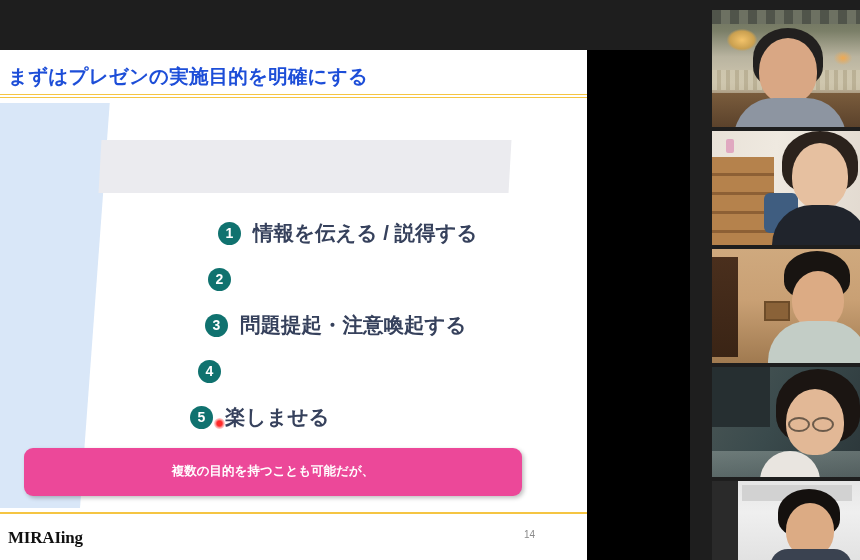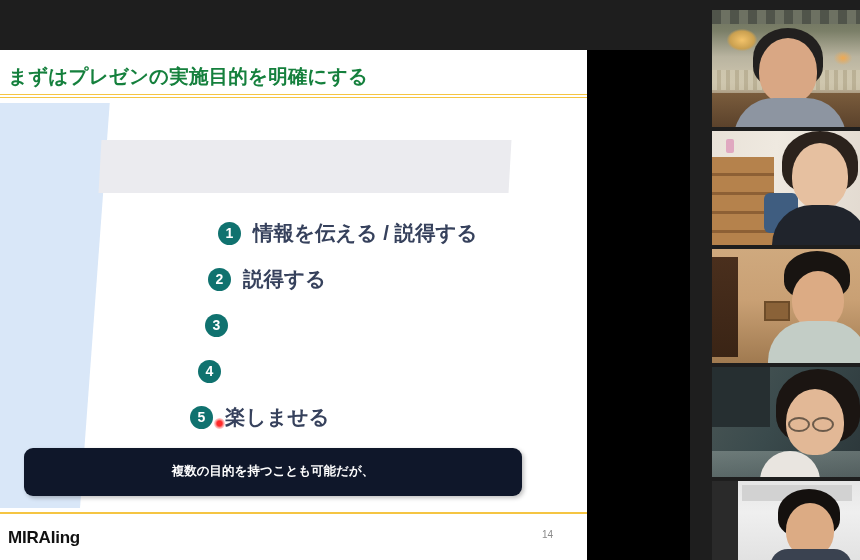--- a/index.html
+++ b/index.html
@@ -25,21 +25,21 @@
     background: #ffffff;
     overflow: hidden;
   }
 
   
   .slide-title {
     position: absolute; left: 8px; top: 62px - 50px;
     top: 13px;
     font-size: 19.5px;
     font-weight: 700;
-    color: #15803d;
+    color: #1d4ed8;
     letter-spacing: 0.2px;
     white-space: nowrap;
   }
   .title-rule {
     position: absolute; left: 0; top: 44px;
     width: 587px; height: 4px;
     border-top: 1.6px solid #f5c543;
     border-bottom: 1.6px solid #f5c543;
     background: #ffffff;
   }
@@ -47,23 +47,24 @@
   
   .footer-rule {
     position: absolute; left: 0; bottom: 46px;
     width: 587px; height: 2px;
     background: #f5c543;
   }
   .brand {
     position: absolute; left: 8px; bottom: 12px;
     font-size: 17px; font-weight: 700; color: #111111;
     letter-spacing: -0.2px;
+    font-family: Liberation Serif, serif;
   }
   .page-num {
-    position: absolute; right: 34px; bottom: 20px;
+    position: absolute; right: 52px; bottom: 20px;
     font-size: 10px; color: #8a8a8a;
   }
 
   
   .blue-band {
     position: absolute;
     left: -40px; top: 53px;
     width: 120px; height: 405px;
     background: #d9e7f8;
     transform: skewX(-4.2deg);
@@ -118,21 +119,21 @@
   .laser {
     position: absolute; left: 214px; top: 368px;
     width: 11px; height: 11px; border-radius: 50%;
     background: radial-gradient(circle, #ff2a2a 0%, #ff2a2a 32%, rgba(255,60,60,0.45) 55%, rgba(255,90,90,0.12) 78%, rgba(255,120,120,0) 100%);
   }
 
   
   .banner {
     position: absolute; left: 24px; top: 398px;
     width: 498px; height: 48px;
-    background: #0f172a;
+    background: #ec4899;
     border-radius: 9px;
     display: flex; flex-direction: column;
     align-items: center; justify-content: center;
     color: #ffffff;
     box-shadow: 2px 2px 4px rgba(0,0,0,0.25);
   }
   .banner span { font-size: 12.5px; font-weight: 700; line-height: 1.55; }
 
   
   .rail {
@@ -220,24 +221,24 @@
 
     <div class="heading-band"></div>
 
     <div class="list">
       <div class="row r1">
         <div class="num">1</div>
         <div class="txt">情報を伝える / 説得する</div>
       </div>
       <div class="row r2">
         <div class="num">2</div>
-        <div class="txt">説得する</div>
       </div>
       <div class="row r3">
         <div class="num">3</div>
+        <div class="txt">問題提起・注意喚起する</div>
       </div>
       <div class="row r4">
         <div class="num">4</div>
       </div>
       <div class="row r5">
         <div class="num">5</div>
         <div class="txt">楽しませる</div>
       </div>
     </div>
 

